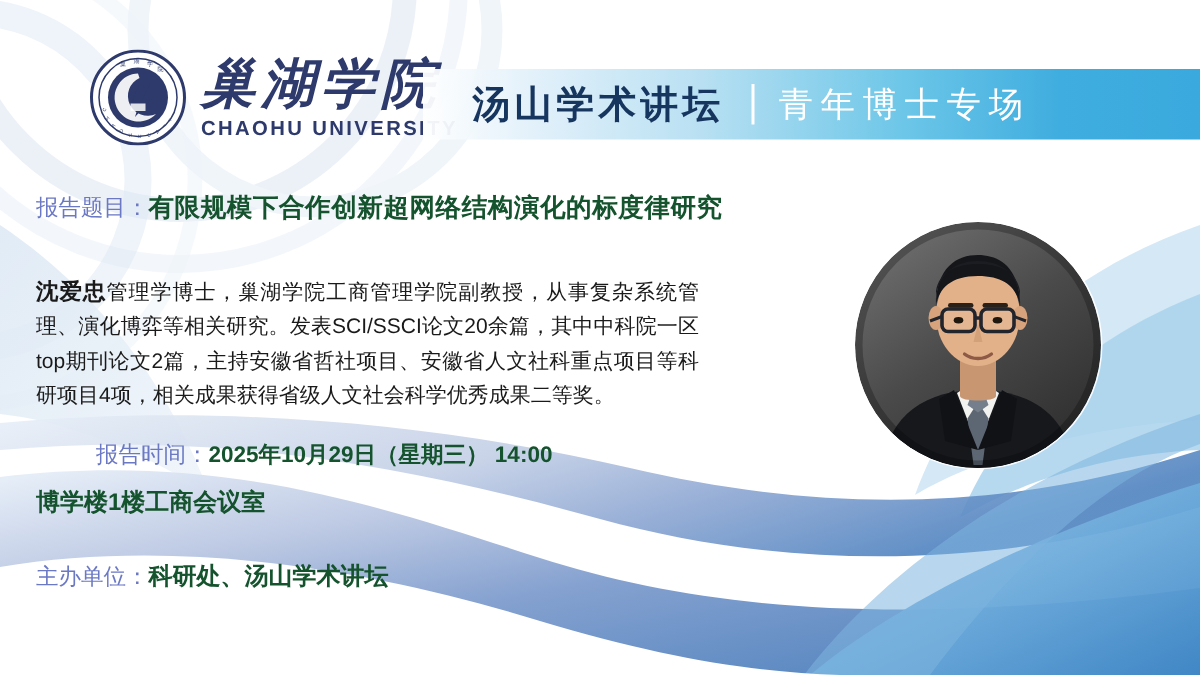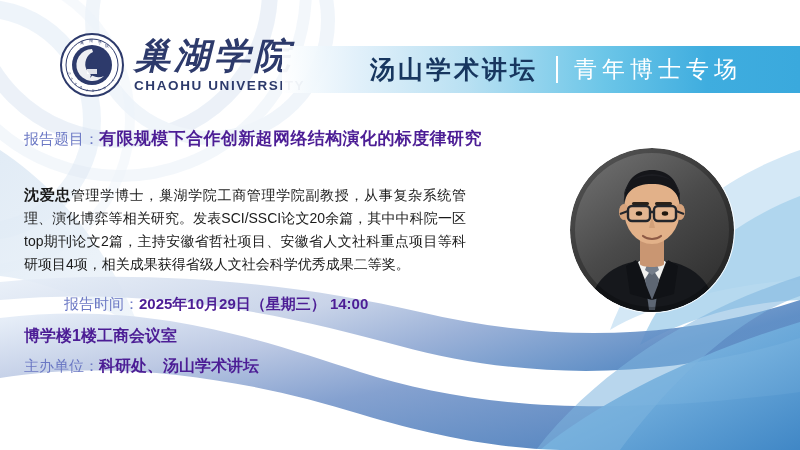--- a/index.html
+++ b/index.html
@@ -46,63 +46,63 @@
     background:linear-gradient(to right,
       rgba(255,255,255,0.95) 0%,
       rgba(225,240,250,0.95) 14%,
       #b8e0f2 36%,
       #6cc6e8 62%,
       #3faddf 82%,
       #3aa9dd 100%);
     display:flex;align-items:center;
   }
   .banner-main{
-    margin-left:88px;
+    margin-left:33px;
     font-size:25px;font-weight:700;color:#17365f;
     letter-spacing:3px;
     font-family:"Liberation Sans","DejaVu Sans",sans-serif;
   }
   .banner-sep{
     margin:0 16px 0 18px;width:2px;height:27px;background:#ffffff;
     display:inline-block;
   }
   .banner-sub{
     font-family:"Liberation Serif","DejaVu Serif",serif;
     font-size:23px;font-weight:400;color:#ffffff;letter-spacing:5px;
   }
 
   
   .row{position:absolute;display:flex;align-items:flex-start;}
   .lbl{
     color:#6b78c4;font-size:15px;font-weight:400;
     white-space:nowrap;flex:0 0 auto;line-height:22px;
   }
   .val{
-    color:#4c1d95;font-size:15px;font-weight:700;
+    color:#14532d;font-size:15px;font-weight:700;
     line-height:22px;
   }
 
   #row-title{left:24px;top:128px;}
   #row-title .val{font-size:17px;letter-spacing:0.4px;}
 
   #row-bio{left:24px;top:183px;width:520px;}
   #row-bio .lbl{line-height:23px;}
   .bio-body{
     color:#1a1a1a;font-size:14px;line-height:23px;font-weight:400;
     width:442px;text-align:justify;
   }
   .bio-name{font-weight:700;font-size:15px;}
 
   #row-time{left:24px;top:293px;margin-left:40px;}
   #row-time .val{font-size:15px;}
 
   #row-place{left:24px;top:325px;}
   #row-place .val{font-size:16px;}
 
-  #row-host{left:24px;top:355px;}
+  #row-host{left:24px;top:374px;}
   #row-host .val{font-size:16px;}
 
   
   .portrait{
     position:absolute;left:570px;top:148px;
     width:164px;height:164px;border-radius:50%;
     overflow:hidden;
     box-shadow:0 0 0 1px rgba(255,255,255,0.9);
   }
   .portrait svg{display:block;}

